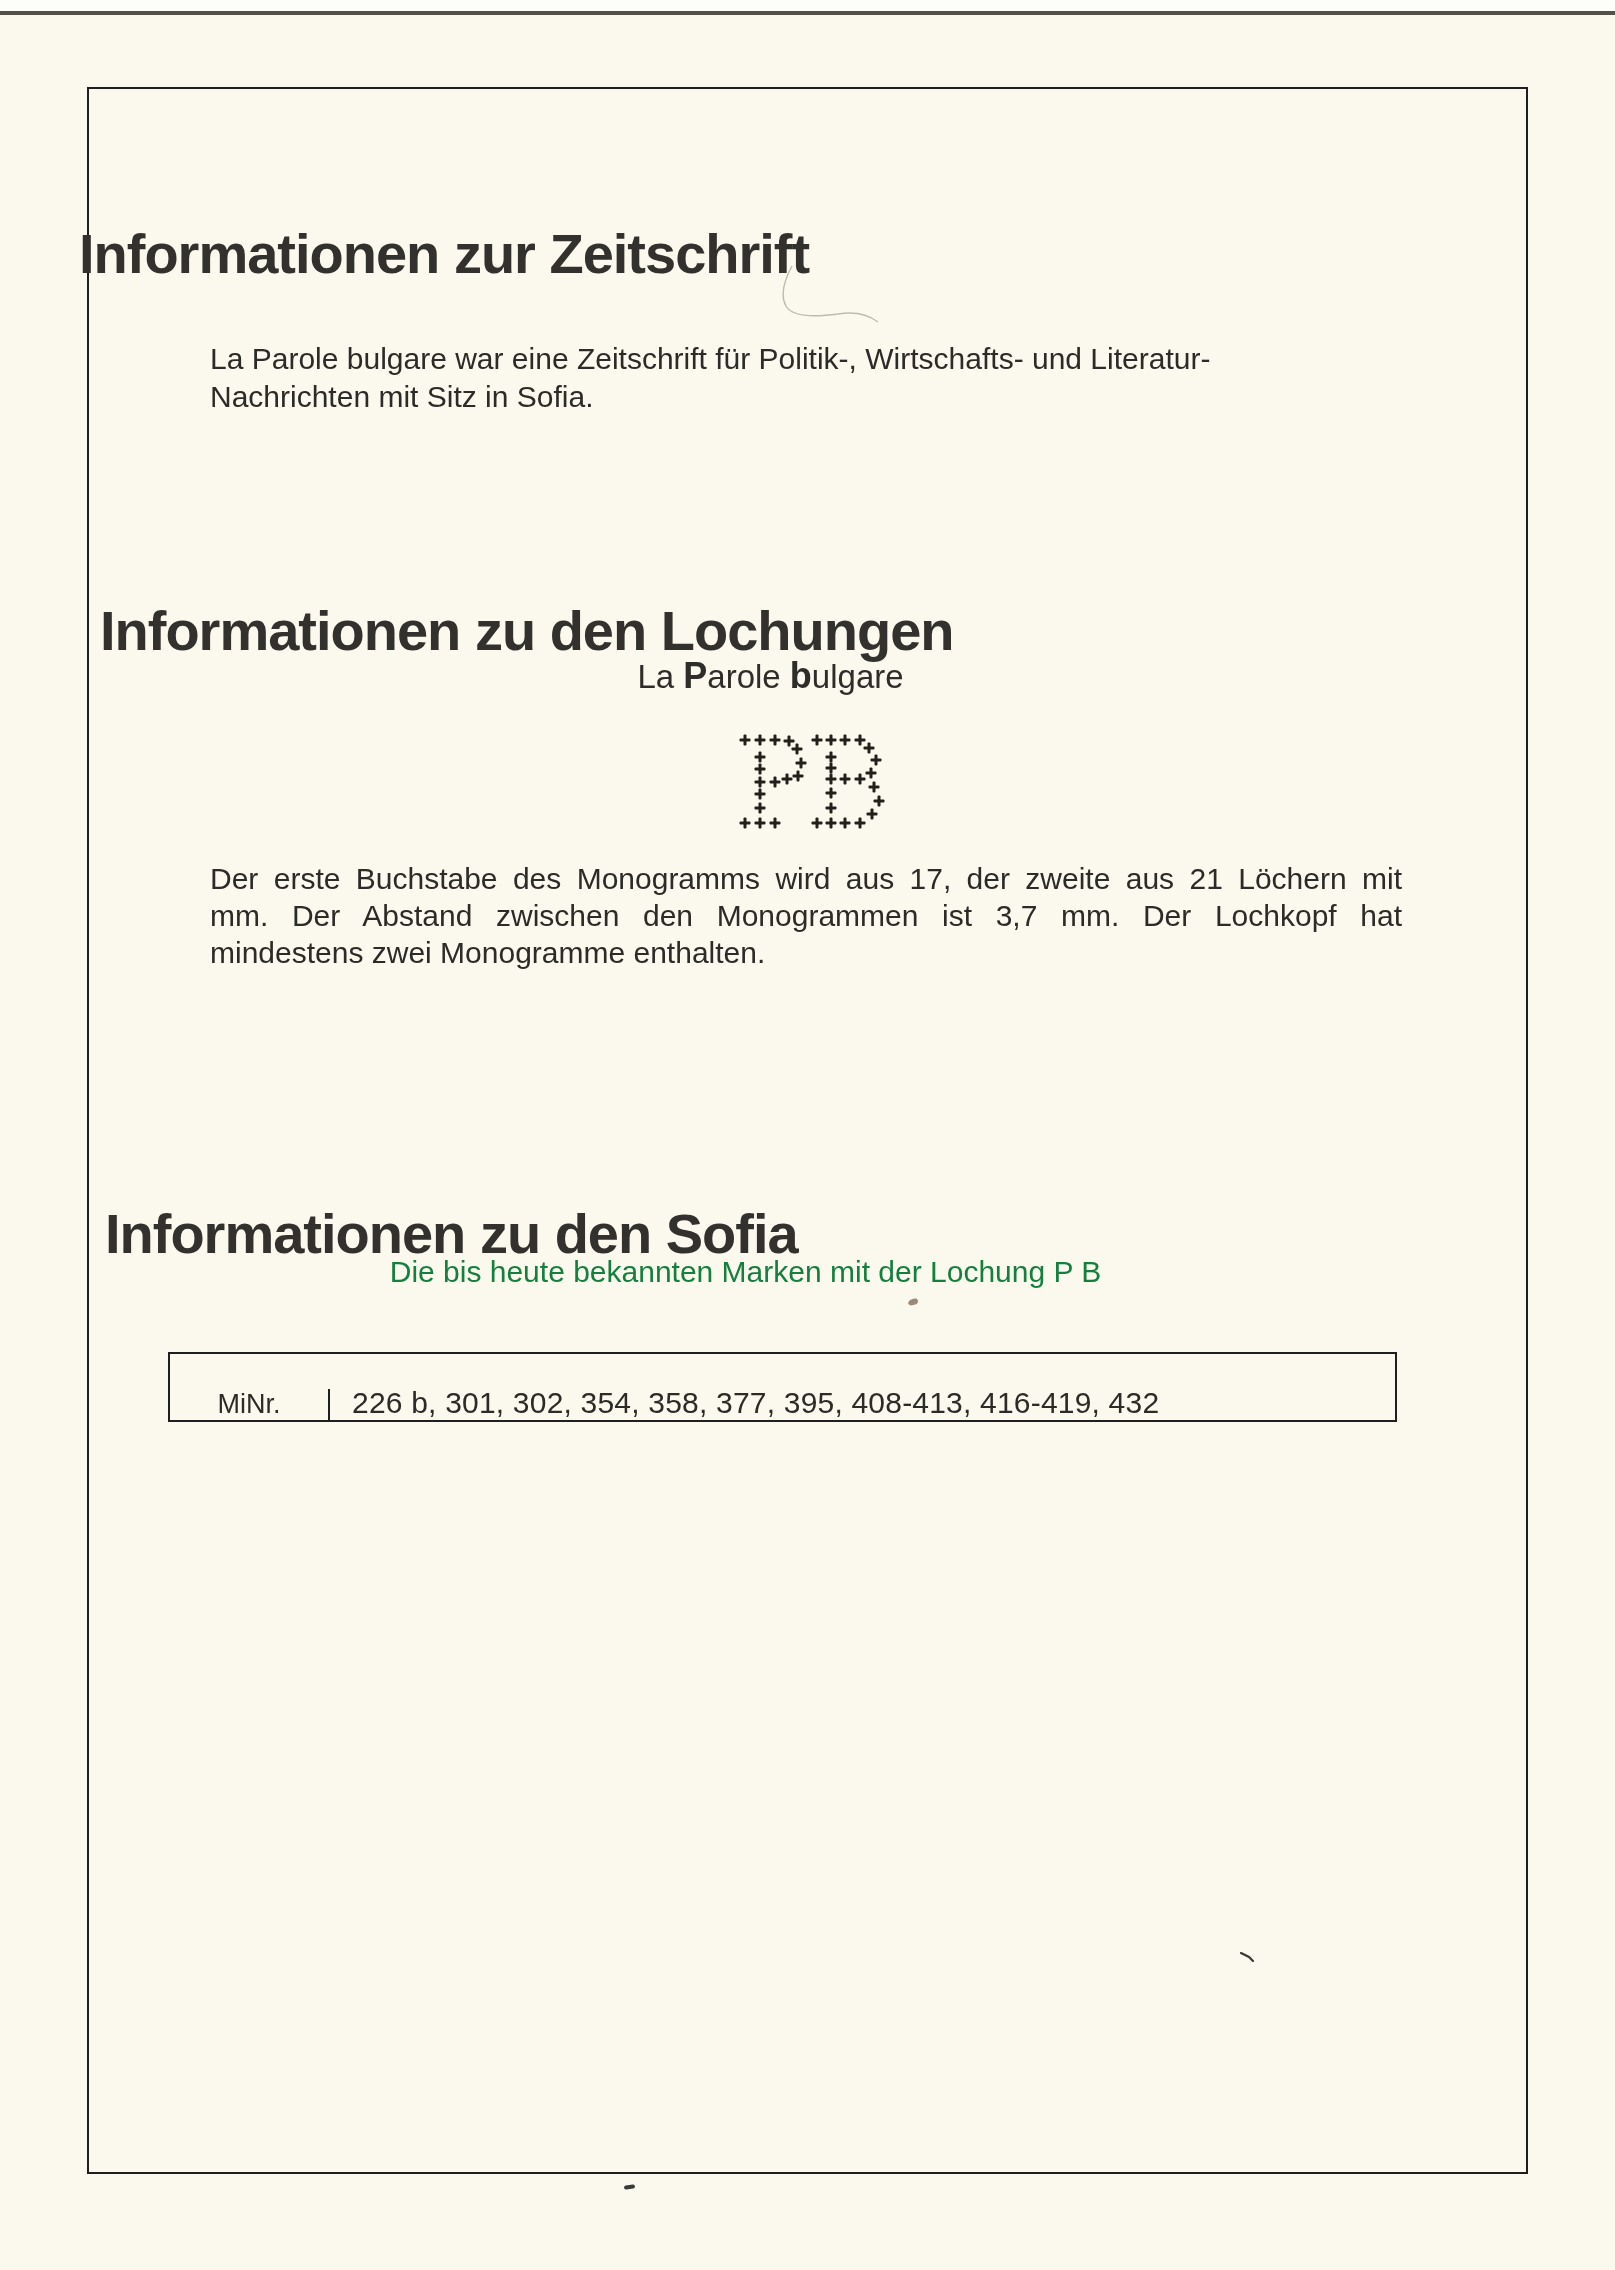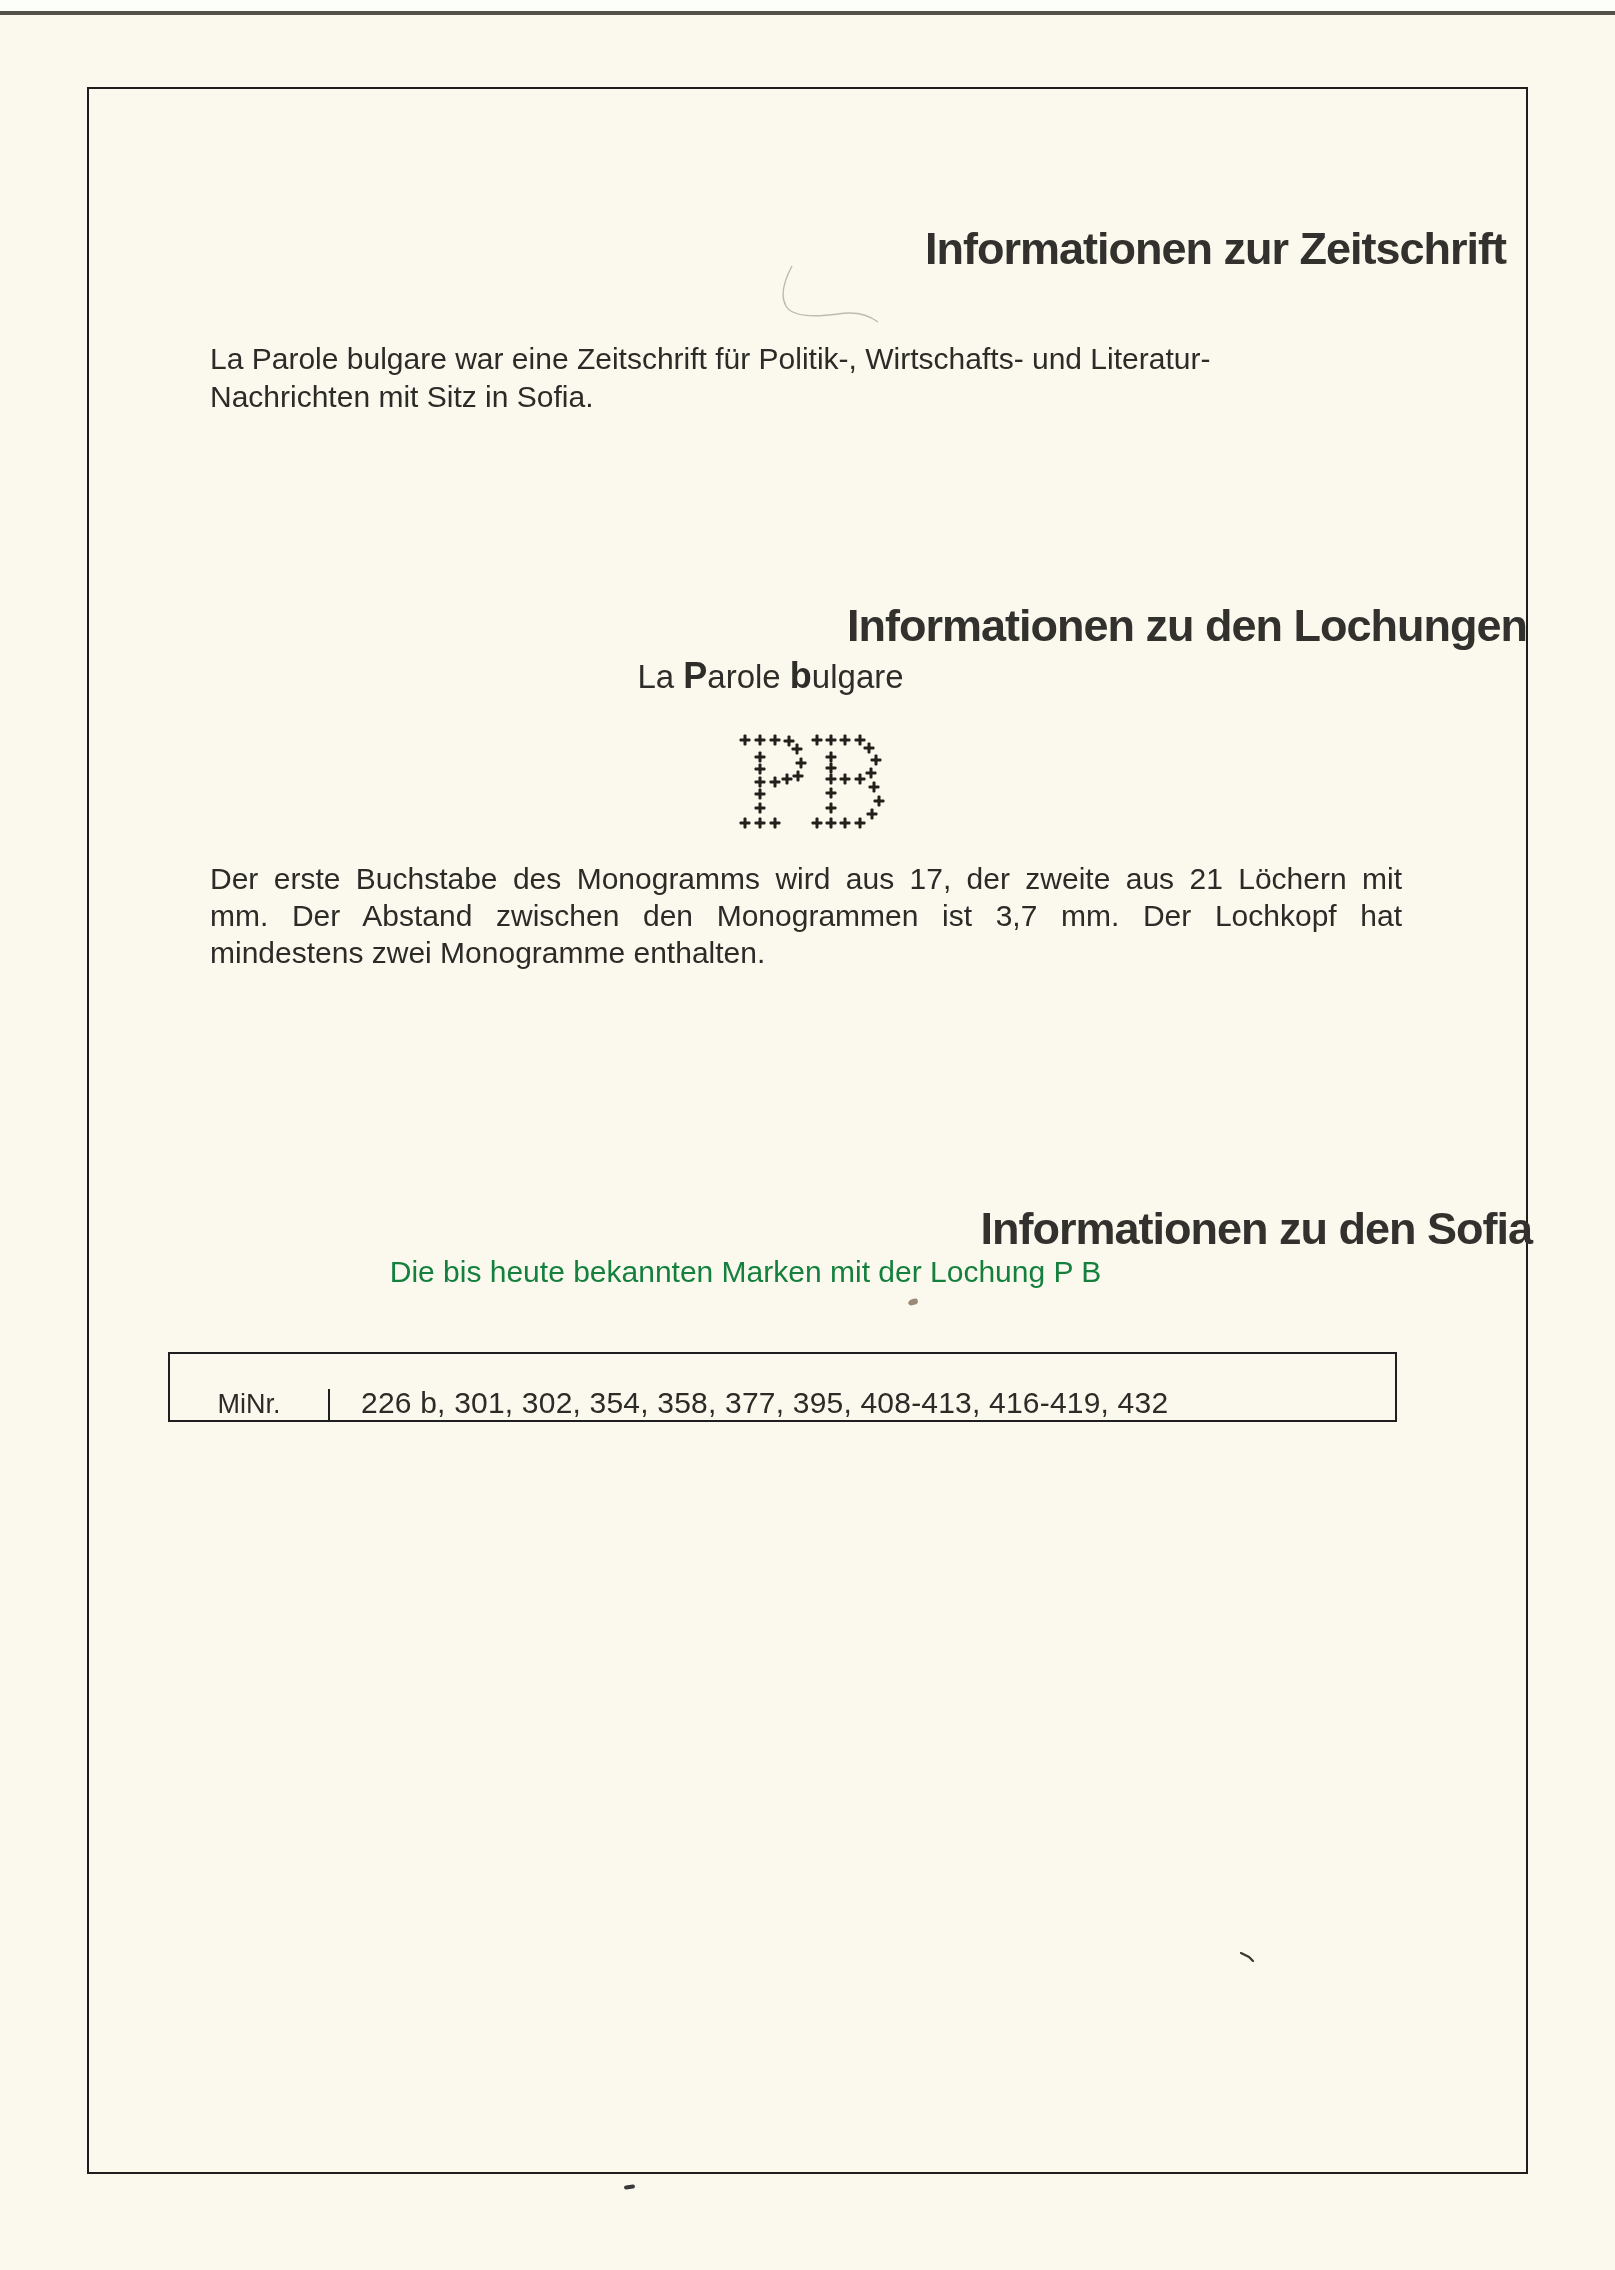--- a/index.html
+++ b/index.html
@@ -9,22 +9,22 @@
     font-family:"Liberation Sans", sans-serif;
     overflow:hidden;
   }
   .top-white-strip{position:absolute;left:0;top:0;width:1615px;height:11px;background:#fdfdfa;}
   .scan-edge-line{position:absolute;left:0;top:11px;width:1615px;height:4px;background:#54504a;}
   .page-border{
     position:absolute;left:87px;top:87px;width:1441px;height:2087px;
     border:2px solid #1e1e1e;background:transparent;box-sizing:border-box;
   }
   .heading{
-    position:absolute;left:91px;width:1441px;text-align:right;
-    font-weight:700;font-size:45px;line-height:1;letter-spacing:-1px;color:#33312d;
+    position:absolute;left:105px;width:1441px;text-align:left;
+    font-weight:700;font-size:56px;line-height:1;letter-spacing:-1px;color:#33312d;
   }
   .p1-block{position:absolute;left:210px;top:295px;width:1200px;
     font-size:30px;line-height:38px;color:#2c2b27;margin-top:45px;}
   .p2-block{position:absolute;left:210px;top:860px;width:1192px;
     font-size:30px;line-height:37px;color:#2c2b27;}
   .p2-block .just{text-align:justify;text-align-last:justify;}
   .subtitle2{
     position:absolute;left:50px;top:658px;width:1441px;text-align:center;
     font-size:33px;line-height:36px;color:#2e2d29;
   }
@@ -41,21 +41,21 @@
     position:absolute;left:168px;top:1352px;width:1229px;height:70px;
     border:2px solid #1f1f22;box-sizing:border-box;display:flex;align-items:flex-end;
   }
   .marks-table .label-cell{
     width:160px;border-right:2px solid #1f1f22;box-sizing:border-box;
     display:flex;align-items:center;justify-content:center;
     font-size:27px;color:#2c2b27;
   }
   .marks-table .value-cell{
     flex:1;display:flex;align-items:center;padding-left:22px;
-    font-size:30px;color:#2c2b27;letter-spacing:0.2px;margin-left:9px;
+    font-size:30px;color:#2c2b27;letter-spacing:0.2px;
   }
   .hair-scratch{position:absolute;left:740px;top:258px;pointer-events:none;opacity:0.55;}
   .speck-1{position:absolute;left:908px;top:1299px;width:10px;height:6px;background:#9a8a78;border-radius:60% 40% 50% 50%;transform:rotate(-15deg);}
   .speck-2{position:absolute;left:624px;top:2185px;width:11px;height:4px;background:#3a3a38;border-radius:2px;transform:rotate(-8deg);}
   .speck-3{position:absolute;left:1240px;top:1952px;width:16px;height:10px;pointer-events:none;}
 </style>
 </head>
 <body>
 
 <div class="top-white-strip"></div>

